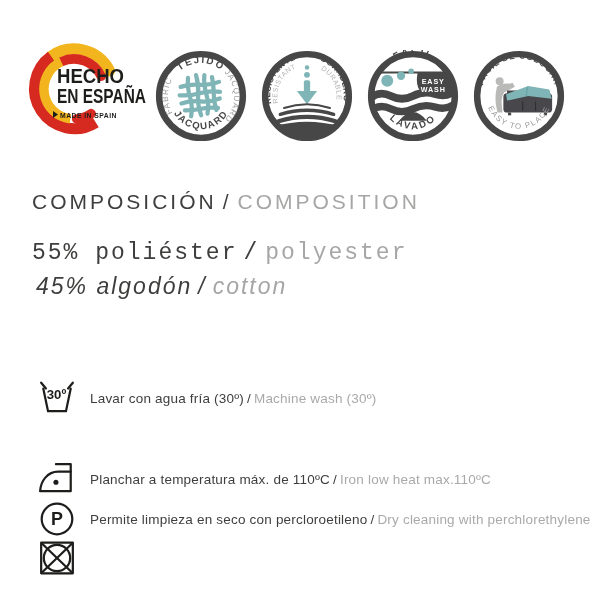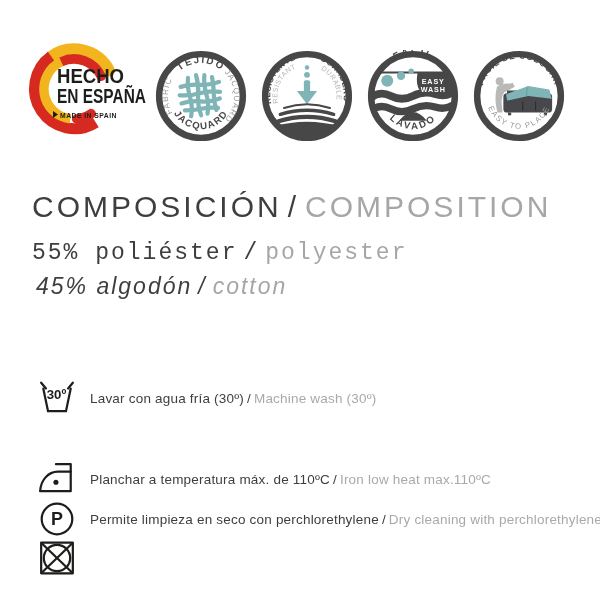--- a/index.html
+++ b/index.html
@@ -1,20 +1,20 @@
 <!DOCTYPE html>
 <html><head>
 <meta charset="utf-8">
 <style>
   html,body{margin:0;padding:0;background:#fff;}
   #page{position:relative;width:600px;height:600px;background:#fff;overflow:hidden;
         font-family:"Liberation Sans", sans-serif;}
   .abs{position:absolute;}
   
-  .comp-heading{left:32px;top:190px;font-size:30px;letter-spacing:3px;white-space:nowrap;color:#3e3e3d;}
+  .comp-heading{left:32px;top:190px;font-size:21px;letter-spacing:3px;white-space:nowrap;color:#3e3e3d;}
   .comp-row1{left:32px;top:240px;font-family:Liberation Mono, monospace;}
   .comp-row2{left:36px;top:273px;font-style:italic;}
   .comp-row{font-size:23px;letter-spacing:2px;white-space:nowrap;color:#3e3e3d;}
   .en{color:#a6a6a5;}
   .es{color:#3e3e3d;}
   .sep{color:#3e3e3d;margin:0 6px;}
   
   .care-row{position:absolute;left:38px;height:38px;display:flex;align-items:center;justify-content:flex-end;}
   .care-row svg{flex:0 0 auto;}
   .care-text{margin-left:14px;font-size:13.5px;letter-spacing:0.2px;white-space:nowrap;color:#3c3c3b;}
@@ -215,21 +215,21 @@
       <span class="es">Planchar a temperatura máx. de 110ºC</span><span class="sep">/</span><span class="en">Iron low heat max.110ºC</span>
     </div>
   </div>
 
   <div class="care-row" style="top:500px">
     <svg width="38" height="38" viewBox="0 0 36 36">
       <circle cx="18" cy="18" r="14.5" fill="none" stroke="#1d1d1b" stroke-width="2.1"></circle>
       <text x="18" y="24" font-size="17" font-weight="bold" fill="#1d1d1b" text-anchor="middle">P</text>
     </svg>
     <div class="care-text">
-      <span class="es">Permite limpieza en seco con perchlorethylene</span><span class="sep">/</span><span class="en">Dry cleaning with perchlorethylene</span>
+      <span class="es">Permite limpieza en seco con percloroetileno</span><span class="sep">/</span><span class="en">Dry cleaning with perchlorethylene</span>
     </div>
   </div>
 
   <div class="care-row" style="top:539px">
     <svg width="38" height="38" viewBox="0 0 36 36">
       <g fill="none" stroke="#1d1d1b" stroke-width="2.1" stroke-linejoin="round">
         <rect x="3" y="3.5" width="30" height="29"></rect>
         <circle cx="18" cy="18" r="12.5"></circle>
         <line x1="3" y1="3.5" x2="33" y2="32.5"></line>
         <line x1="33" y1="3.5" x2="3" y2="32.5"></line>

